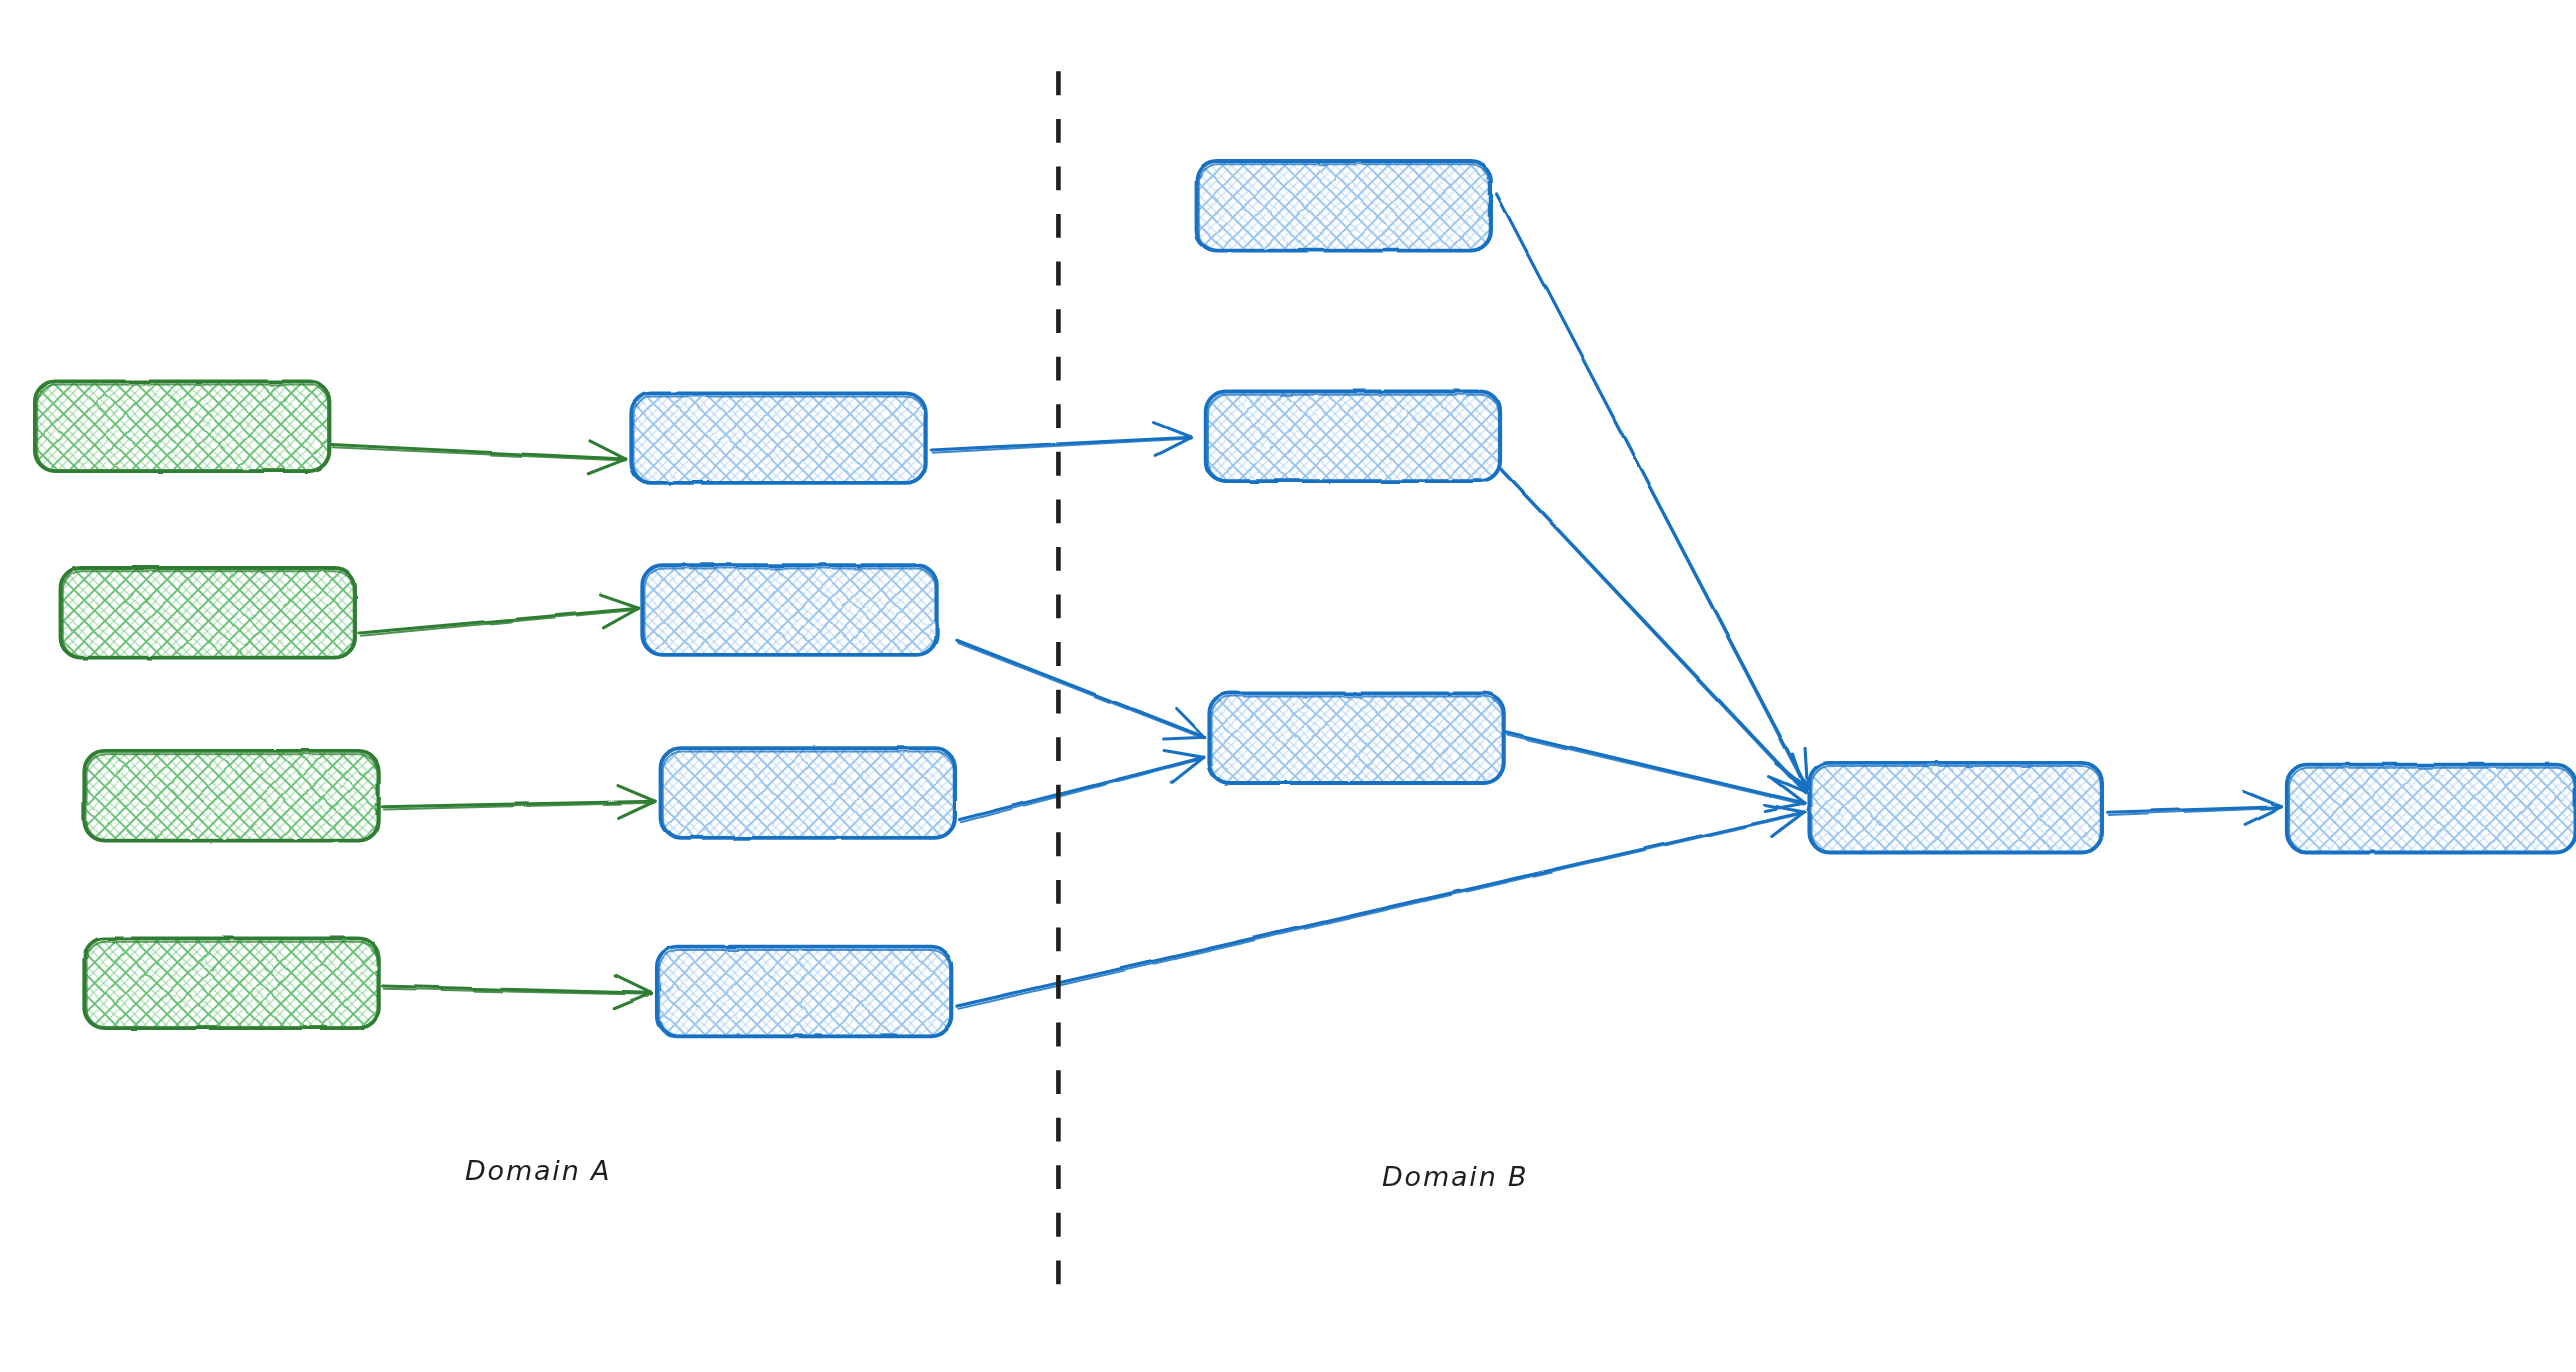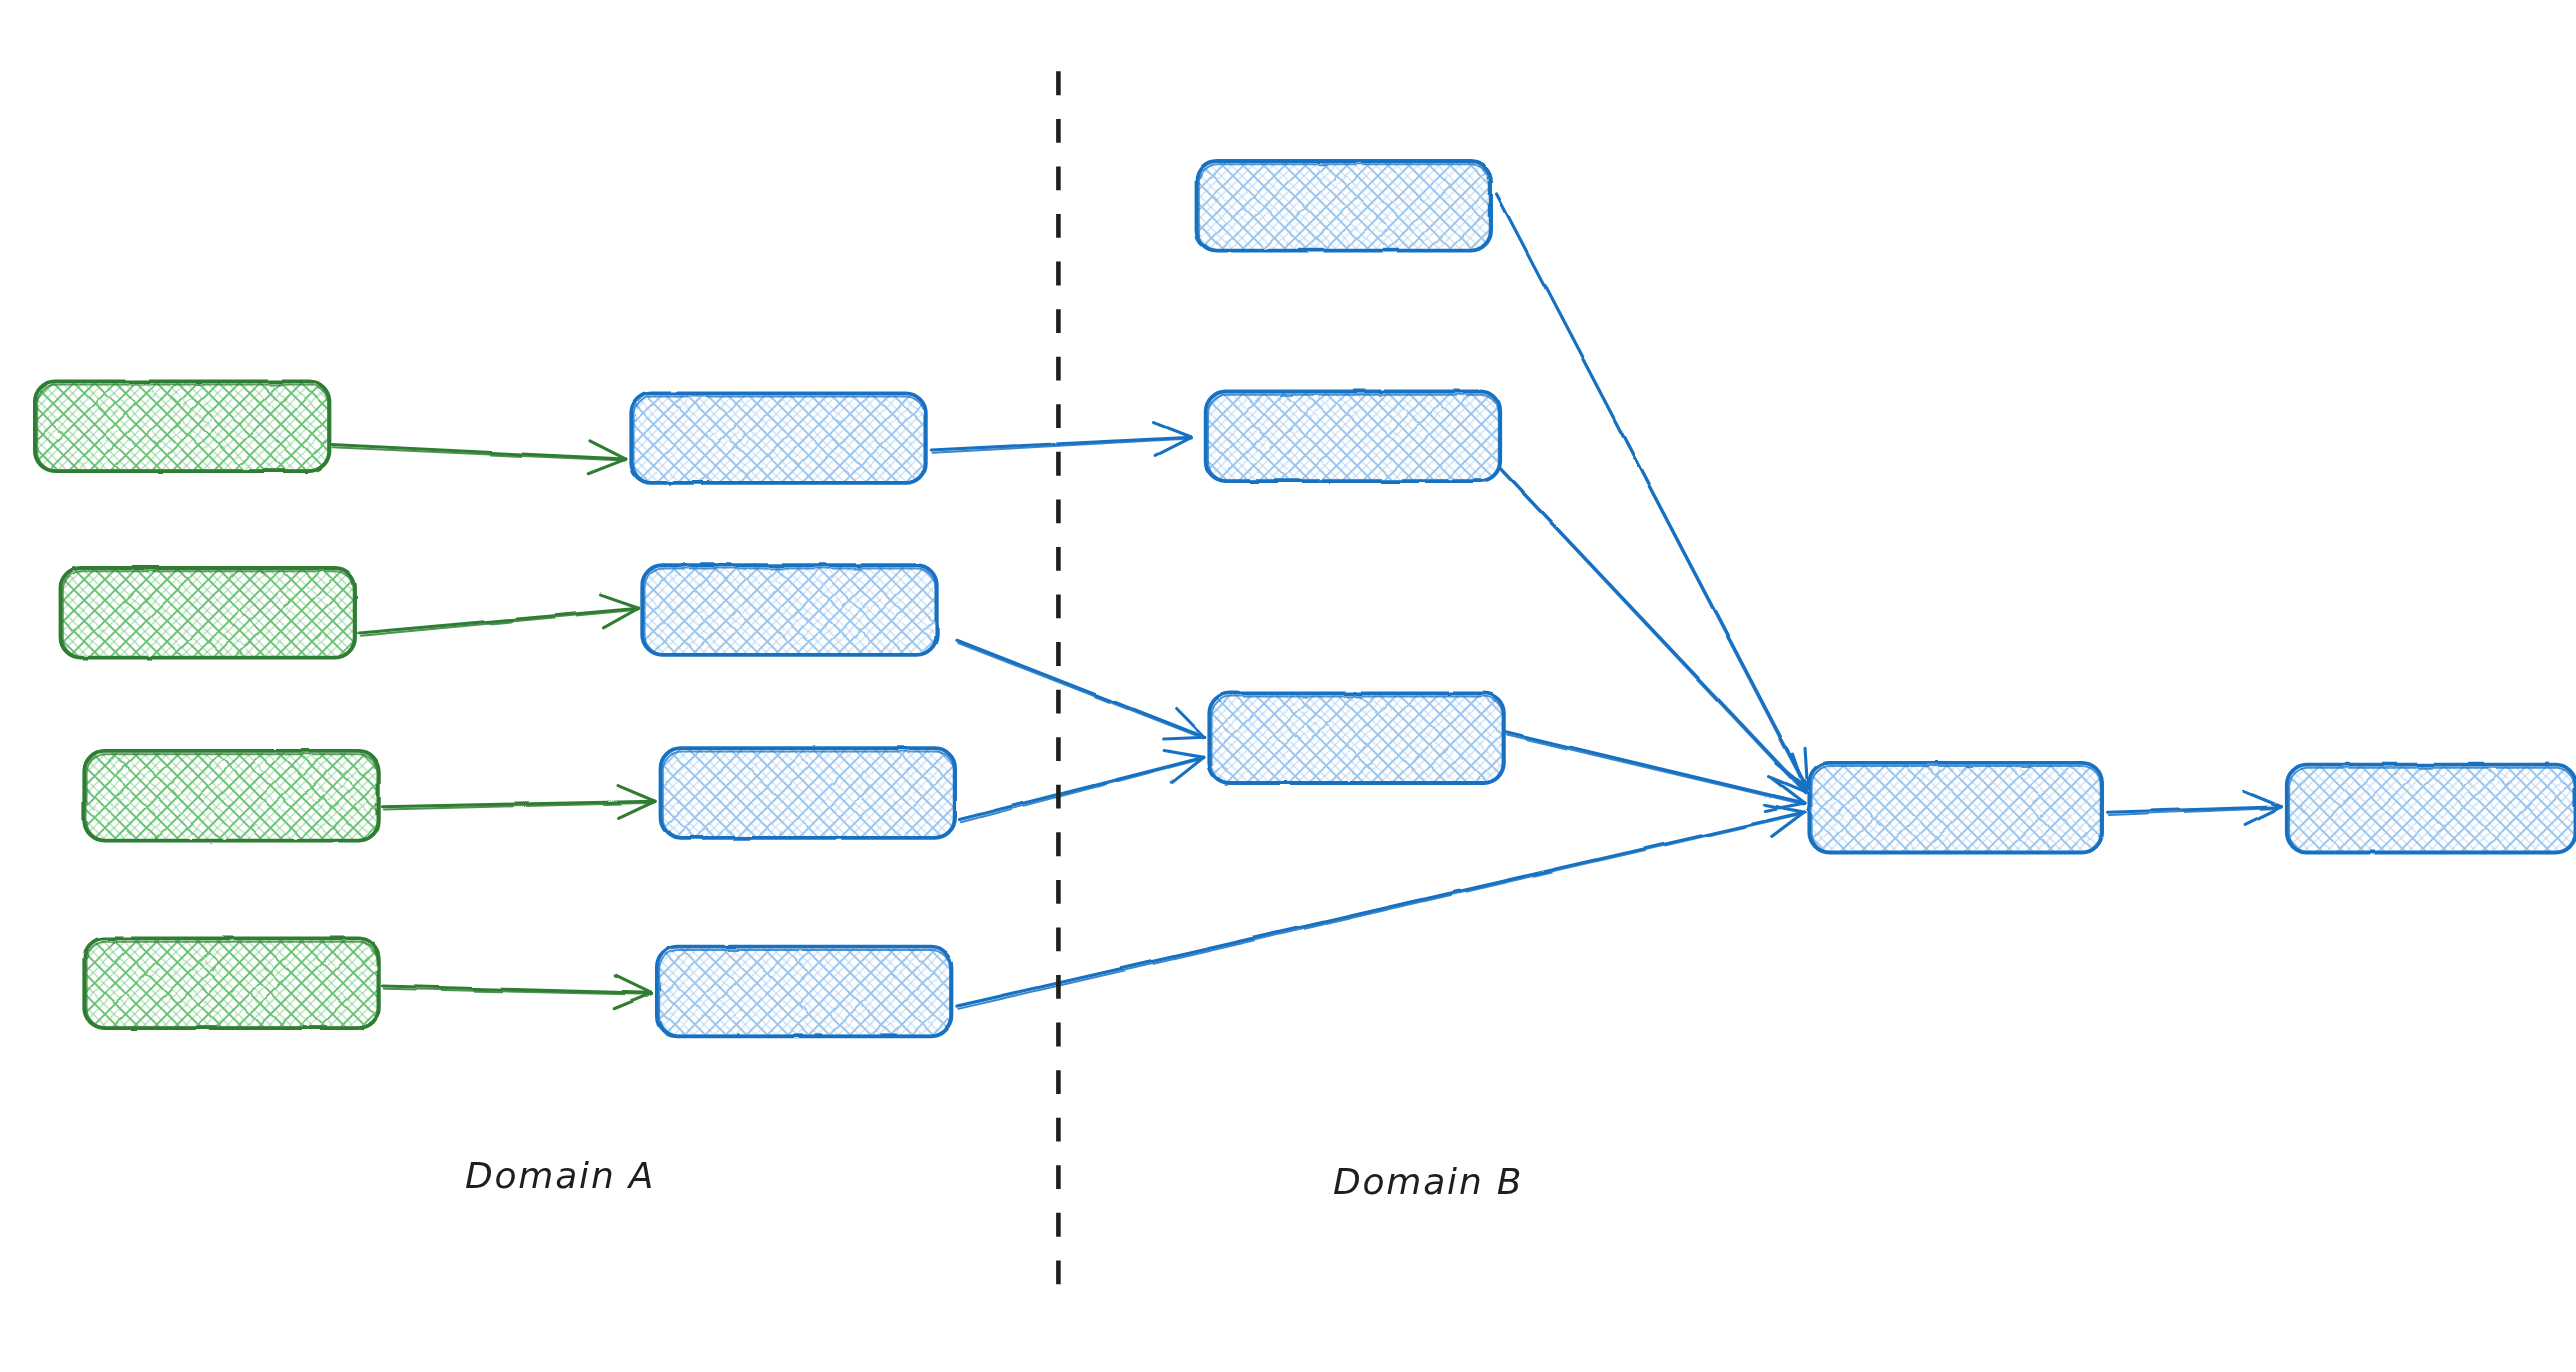--- a/index.html
+++ b/index.html
@@ -17,21 +17,21 @@
   #canvas {
     position: absolute;
     inset: 0;
     width: 2576px;
     height: 1372px;
   }
   .domain-label {
     position: absolute;
     font-family: "DejaVu Sans", sans-serif;
     font-style: italic;
-    font-size: 36px;
+    font-size: 27px;
     letter-spacing: 1.8px;
     color: #1e1e1e;
     white-space: nowrap;
     user-select: none;
   }
   .node-hit {
     position: absolute;
     border-radius: 20px;
   }
 </style>
@@ -222,21 +222,21 @@
         <line x1="2494" y1="882" x2="2454.4103940960795" y2="901.2006016669338" stroke="#1971c2" stroke-width="3.4" stroke-linecap="round"></line>
       </g>
     </g>
   <g id="divider-layer">
       <line x1="1157" y1="78" x2="1157" y2="1425" stroke="#1e1e1e" stroke-width="5" stroke-dasharray="26 26" stroke-linecap="butt"></line>
     </g>
 </svg>
 
 <div id="labels-layer">
     <div class="domain-label" style="left: 465px; top: 1155px;">Domain A</div>
-    <div class="domain-label" style="left: 1333px; top: 1161px;">Domain B</div>
+    <div class="domain-label" style="left: 1382px; top: 1161px;">Domain B</div>
   </div>
 
 <div id="hit-layer">
     <div class="node-hit" style="left: 35px; top: 381px; width: 295px; height: 90px;"></div>
     <div class="node-hit" style="left: 60px; top: 568px; width: 295px; height: 90px;"></div>
     <div class="node-hit" style="left: 84px; top: 751px; width: 295px; height: 90px;"></div>
     <div class="node-hit" style="left: 84px; top: 939px; width: 295px; height: 90px;"></div>
     <div class="node-hit" style="left: 631px; top: 393px; width: 295px; height: 90px;"></div>
     <div class="node-hit" style="left: 642px; top: 565px; width: 295px; height: 90px;"></div>
     <div class="node-hit" style="left: 660px; top: 748px; width: 295px; height: 90px;"></div>

